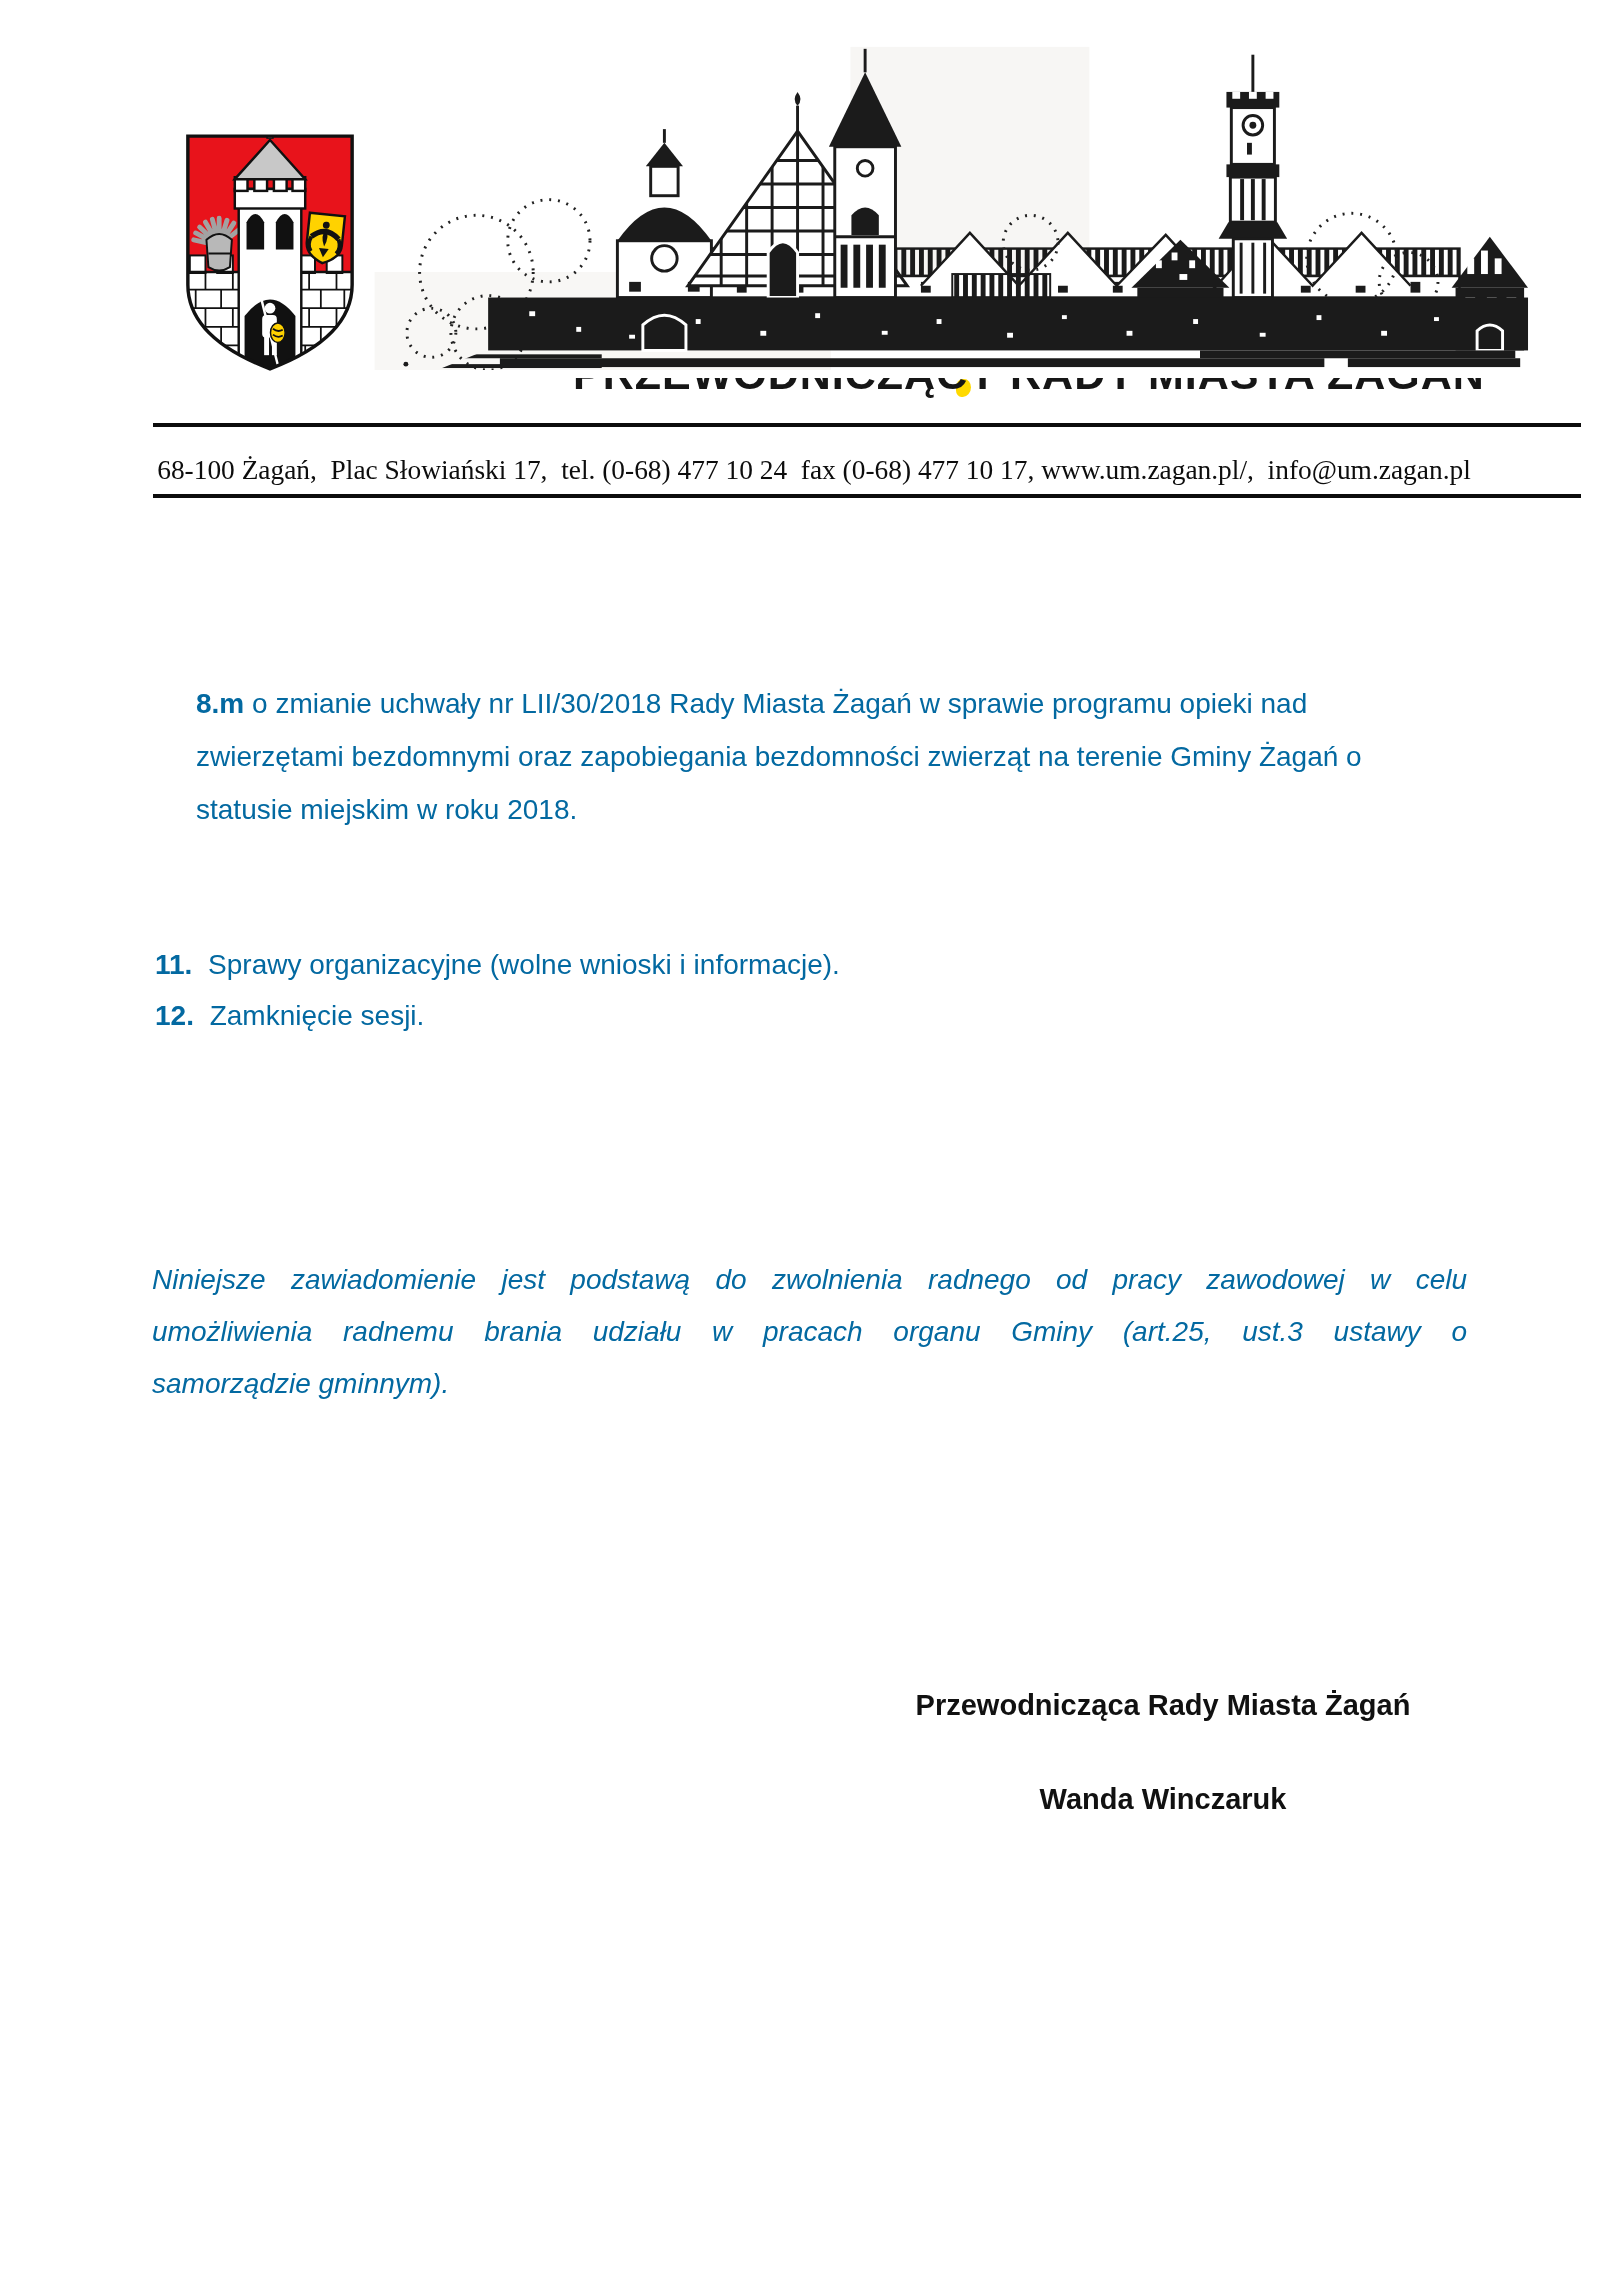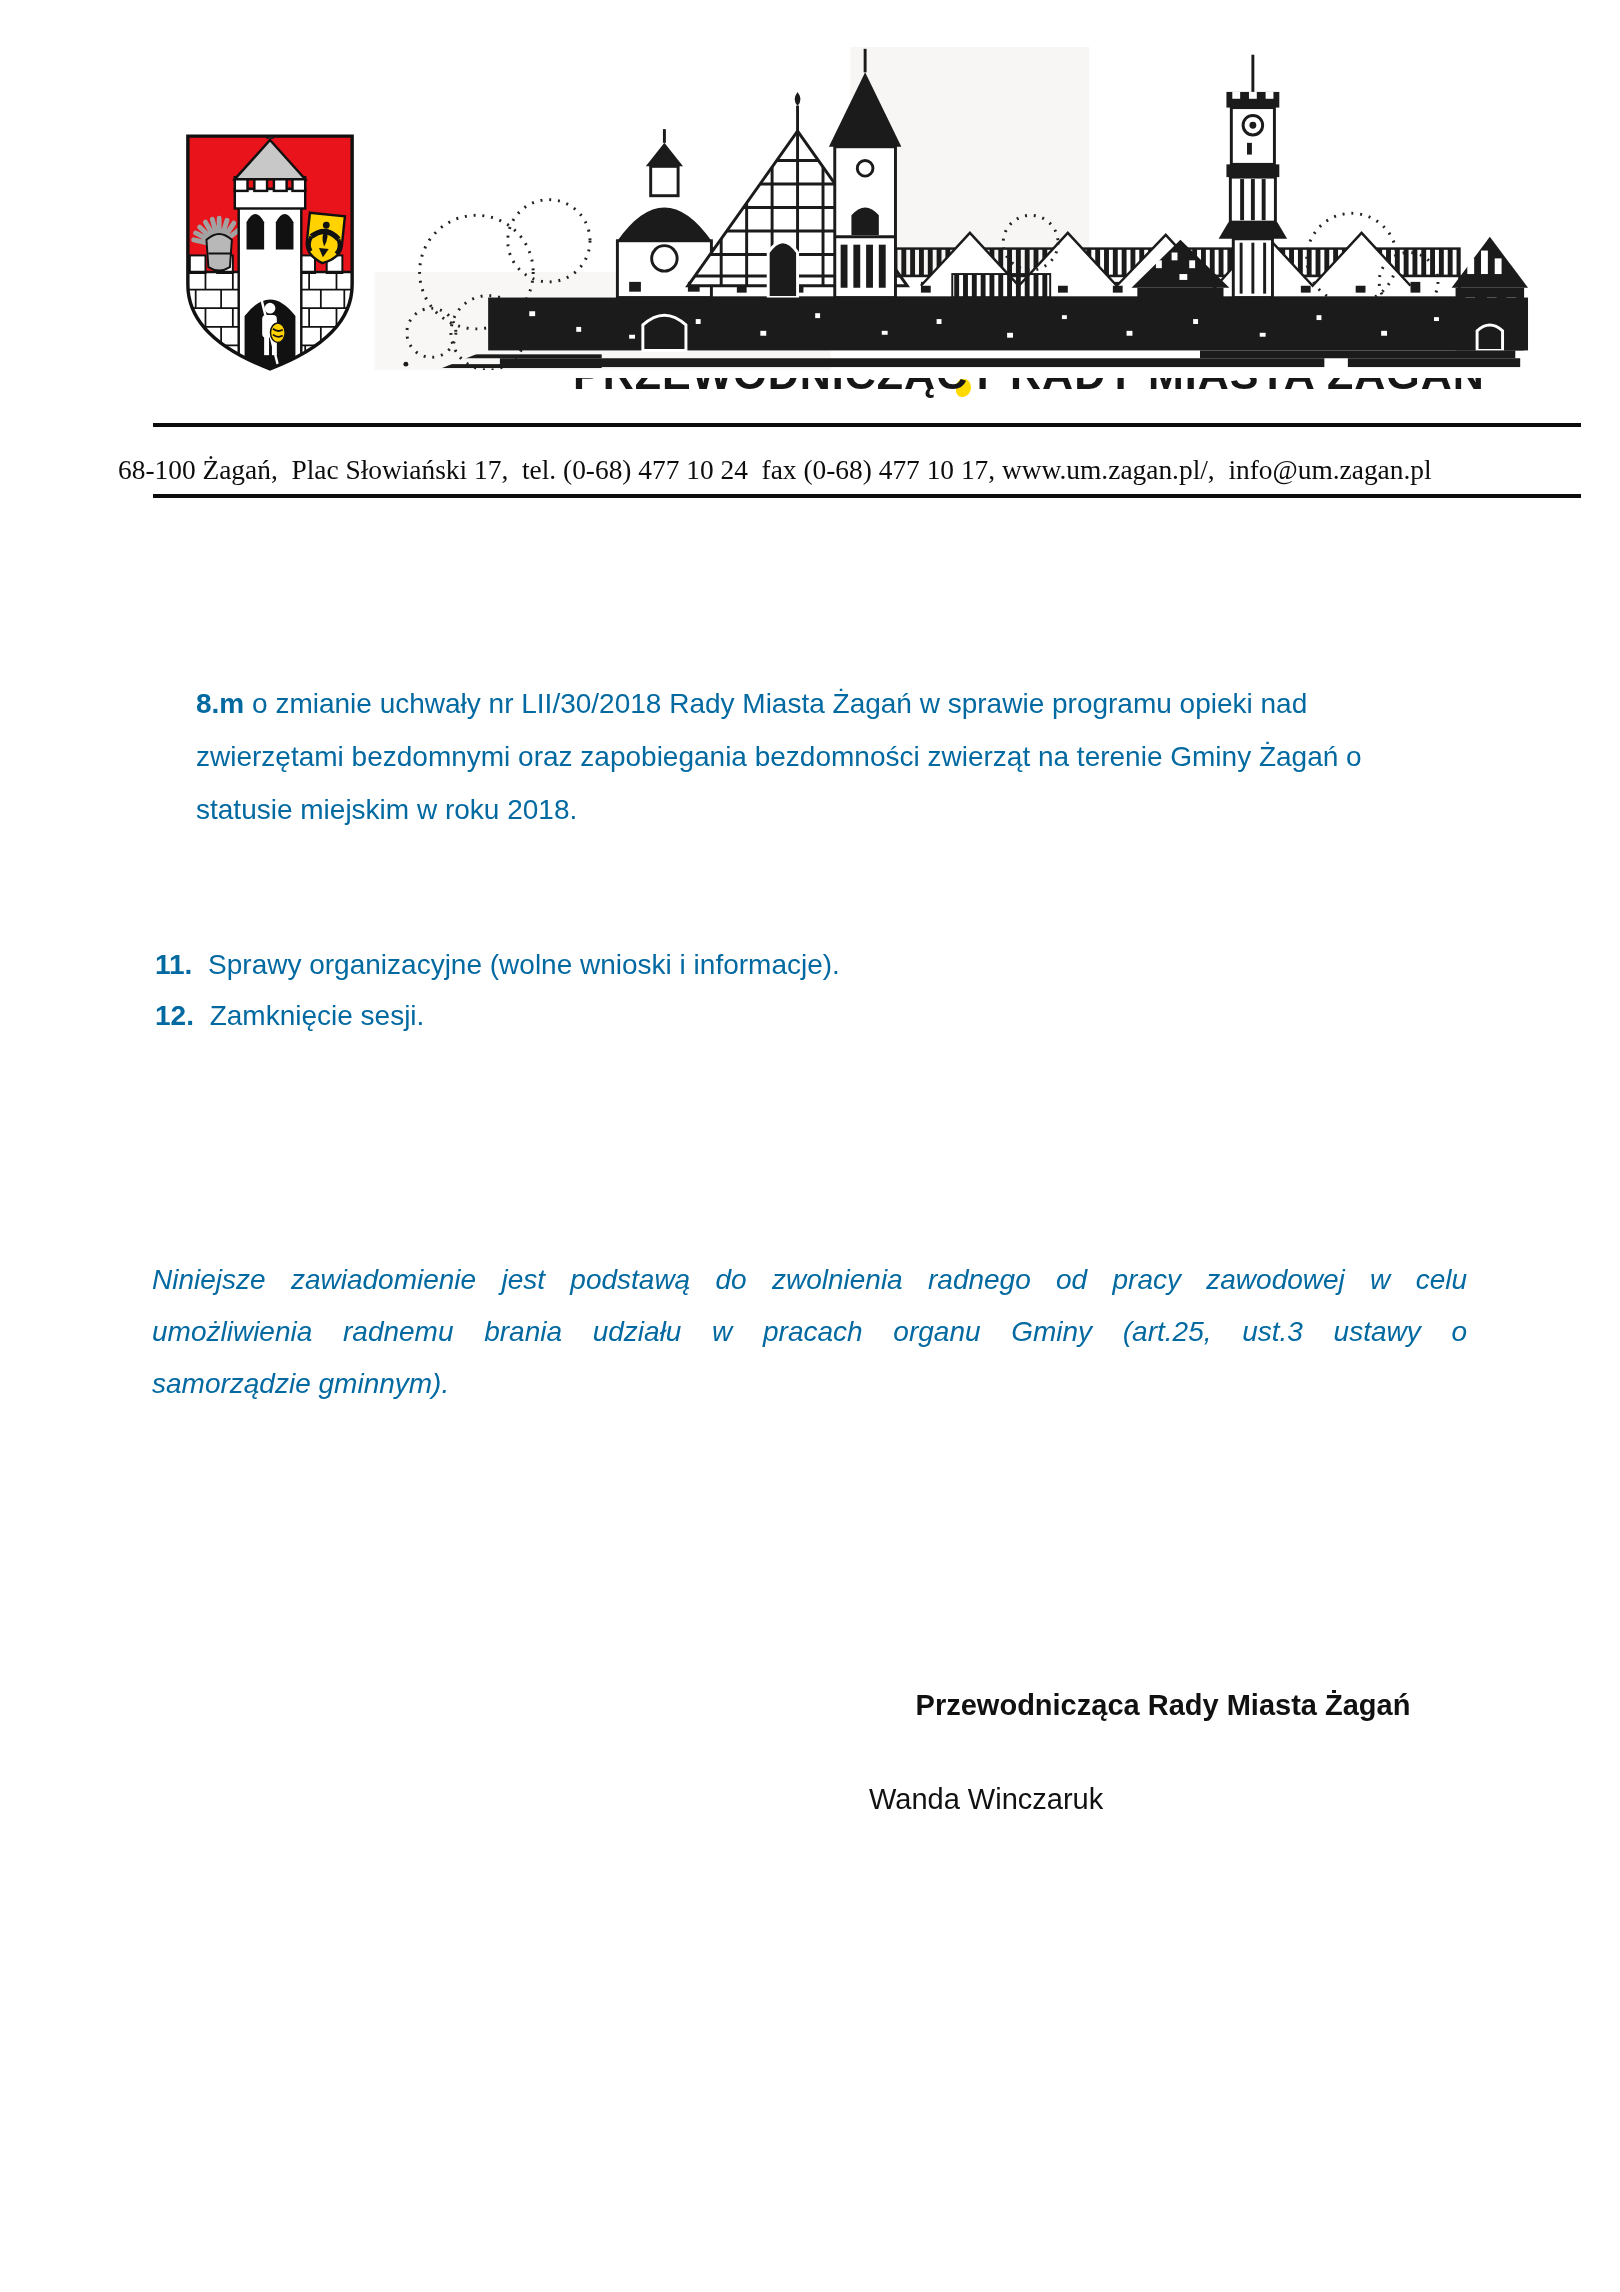--- a/index.html
+++ b/index.html
@@ -21,36 +21,36 @@
   }
   .highlight-dot{
     left:956px;top:379px;width:14.7px;height:17.6px;border-radius:50% 50% 60% 40%;
     background:#ffd900;z-index:2;
   }
   .rule{left:153px;width:1428px;height:3.9px;background:#0c0c0c;}
   .rule-top{top:423px;}
   .rule-bottom{top:494px;}
   .address{
     left:118px;top:453px;width:1392px;height:35px;line-height:35px;
-    font-family:"Liberation Serif", serif;font-size:27.4px;
+    text-align:center;font-family:"Liberation Serif", serif;font-size:27.4px;
     white-space:pre;color:#0d0d0d;
   }
   
   .bodytext{font-size:28px;line-height:53px;color:#0369a1;}
   .para-8m{left:196px;top:677px;width:1284px;}
   .agenda{left:155px;top:939px;width:1313px;line-height:51px;}
   .agenda .num{font-weight:bold;margin-right:15.7px;}
   .note{
     left:152px;top:1254px;width:1315px;font-style:italic;line-height:52px;
   }
   .note .jline{text-align:justify;text-align-last:justify;}
   .sig-title{left:869px;top:1671px;width:588px;text-align:center;
     font-size:29px;font-weight:bold;line-height:37px;margin-top:16px;}
-  .sig-name{left:869px;top:1781px;width:588px;text-align:left;
-    font-size:29px;font-weight:normal;line-height:37px;}
+  .sig-name{left:869px;top:1781px;width:588px;text-align:center;
+    font-size:29px;font-weight:bold;line-height:37px;}
   b{font-weight:bold;}
 </style>
 </head>
 <body>
 
 <div class="page">
 
   <svg class="abs crest" viewBox="0 0 180 250" xmlns="http://www.w3.org/2000/svg">
     <defs>
       <clipPath id="shieldClip">

